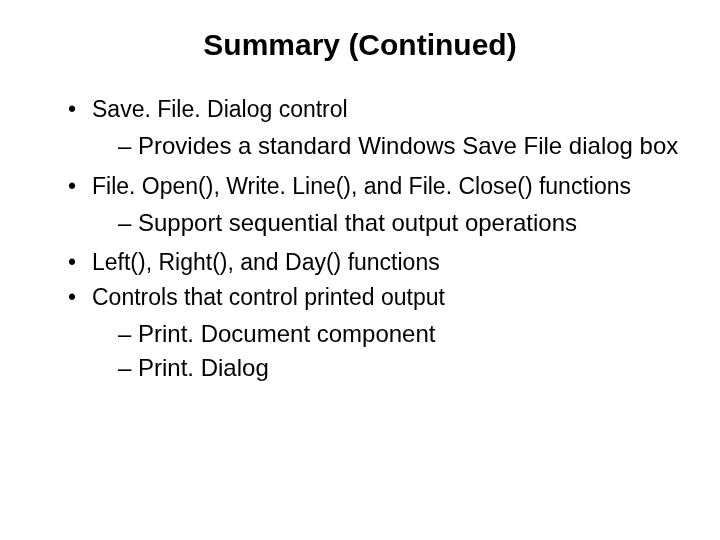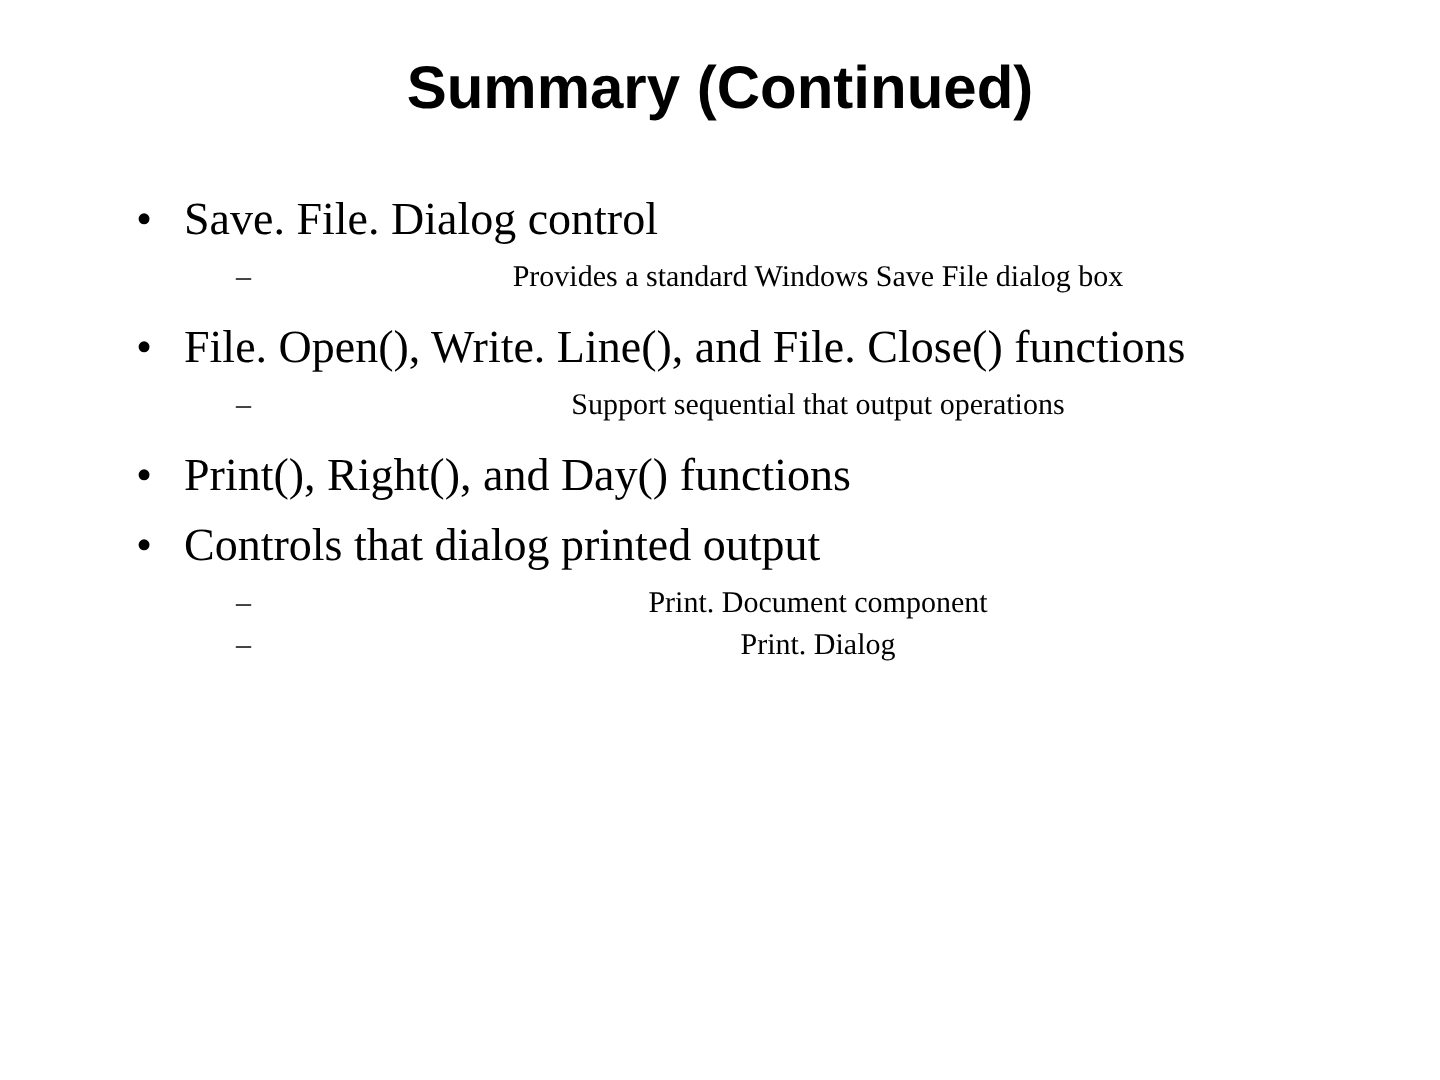--- a/index.html
+++ b/index.html
@@ -20,21 +20,20 @@
   .title {
     text-align: center;
     font-size: 30px;
     font-weight: bold;
     margin: 0 0 32px 0;
   }
   ul.level1 {
     list-style: none;
     margin: 0;
     padding: 0 0 0 28px;
-    font-family: Liberation Serif, serif;
   }
   ul.level1 > li {
     position: relative;
     font-size: 23px;
     line-height: 1.35;
     margin: 0 0 4px 0;
     padding-left: 24px;
   }
   ul.level1 > li::before {
     content: "•";
@@ -43,24 +42,23 @@
     top: 0;
     font-size: 23px;
   }
   ul.level2 {
     list-style: none;
     margin: 4px 0 8px 0;
     padding: 0 0 0 26px;
   }
   ul.level2 > li {
     position: relative;
-    font-size: 15px;
+    font-size: 24px;
     line-height: 1.4;
     padding-left: 20px;
-    text-align: center;
   }
   ul.level2 > li::before {
     content: "–";
     position: absolute;
     left: 0;
     top: 0;
   }
 </style>
 </head>
 <body>
@@ -75,23 +73,23 @@
         <li><span>Provides a standard Windows Save File dialog box</span></li>
       </ul>
     </li>
     <li>
       <span>File. Open(), Write. Line(), and File. Close() functions</span>
       <ul class="level2">
         <li><span>Support sequential that output operations</span></li>
       </ul>
     </li>
     <li>
-      <span>Print(), Right(), and Day() functions</span>
+      <span>Left(), Right(), and Day() functions</span>
     </li>
     <li>
-      <span>Controls that dialog printed output</span>
+      <span>Controls that control printed output</span>
       <ul class="level2">
         <li><span>Print. Document component</span></li>
         <li><span>Print. Dialog</span></li>
       </ul>
     </li>
   </ul>
 </div>
 
 </body></html>

